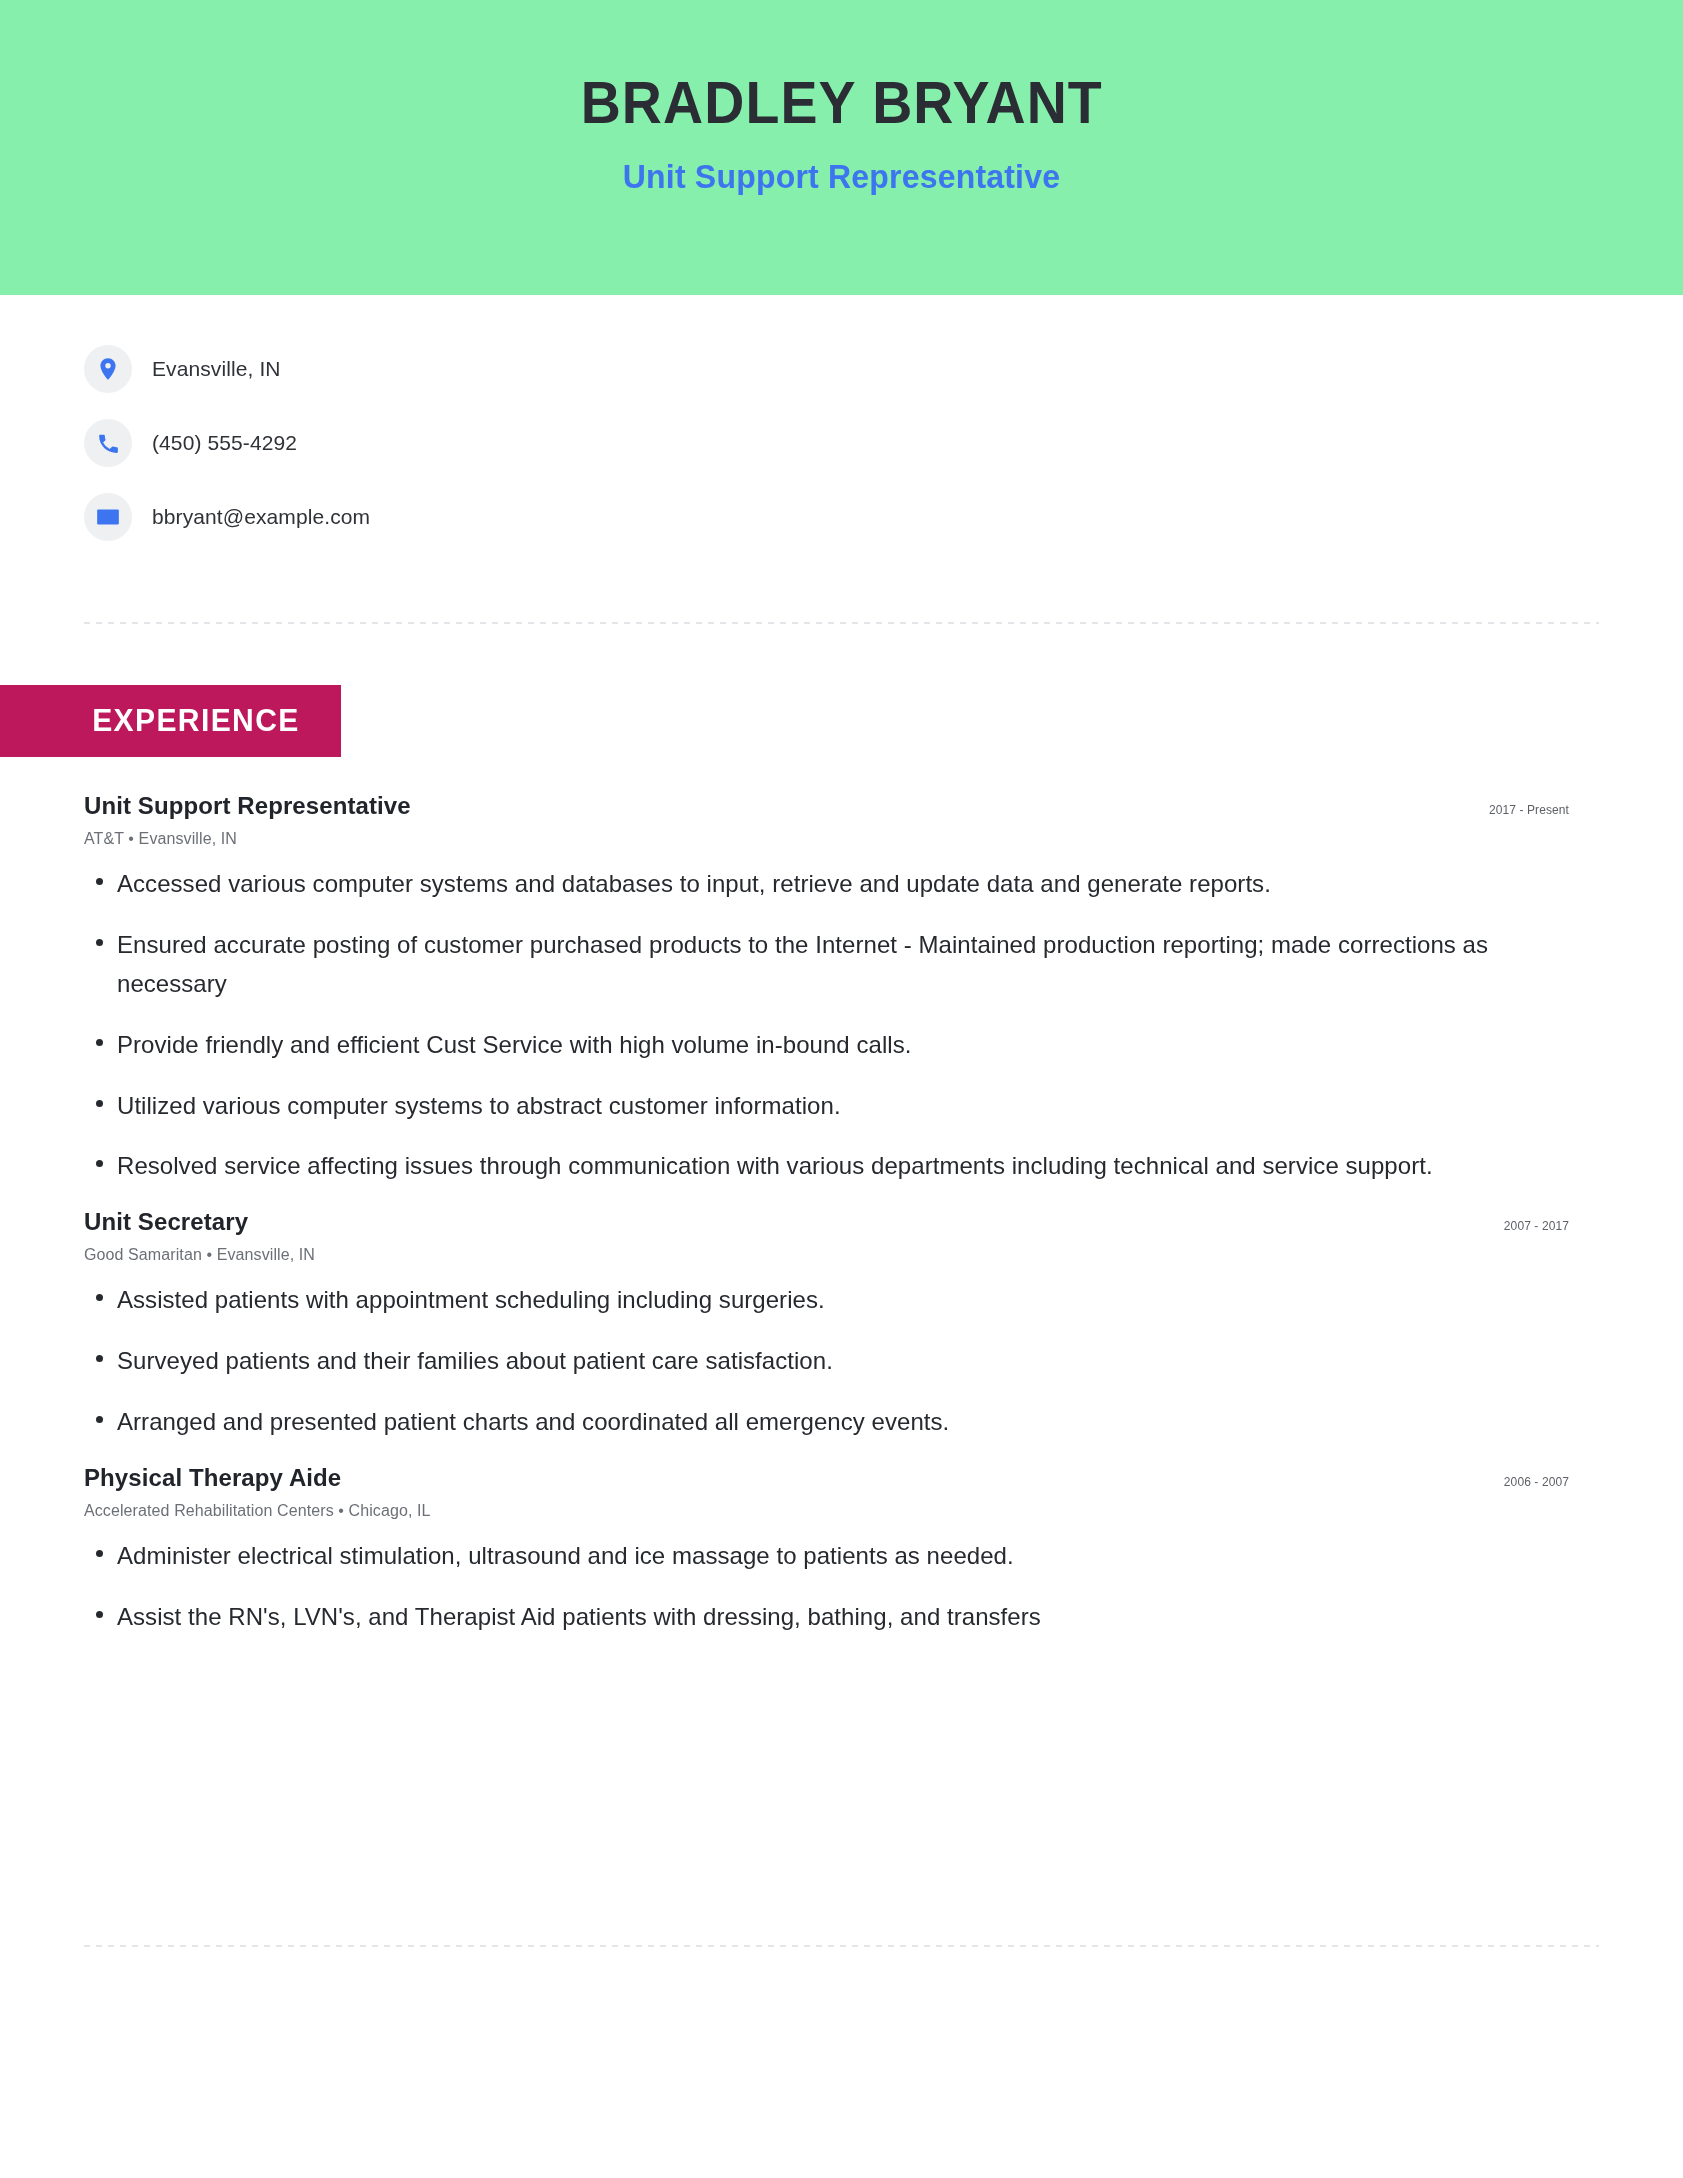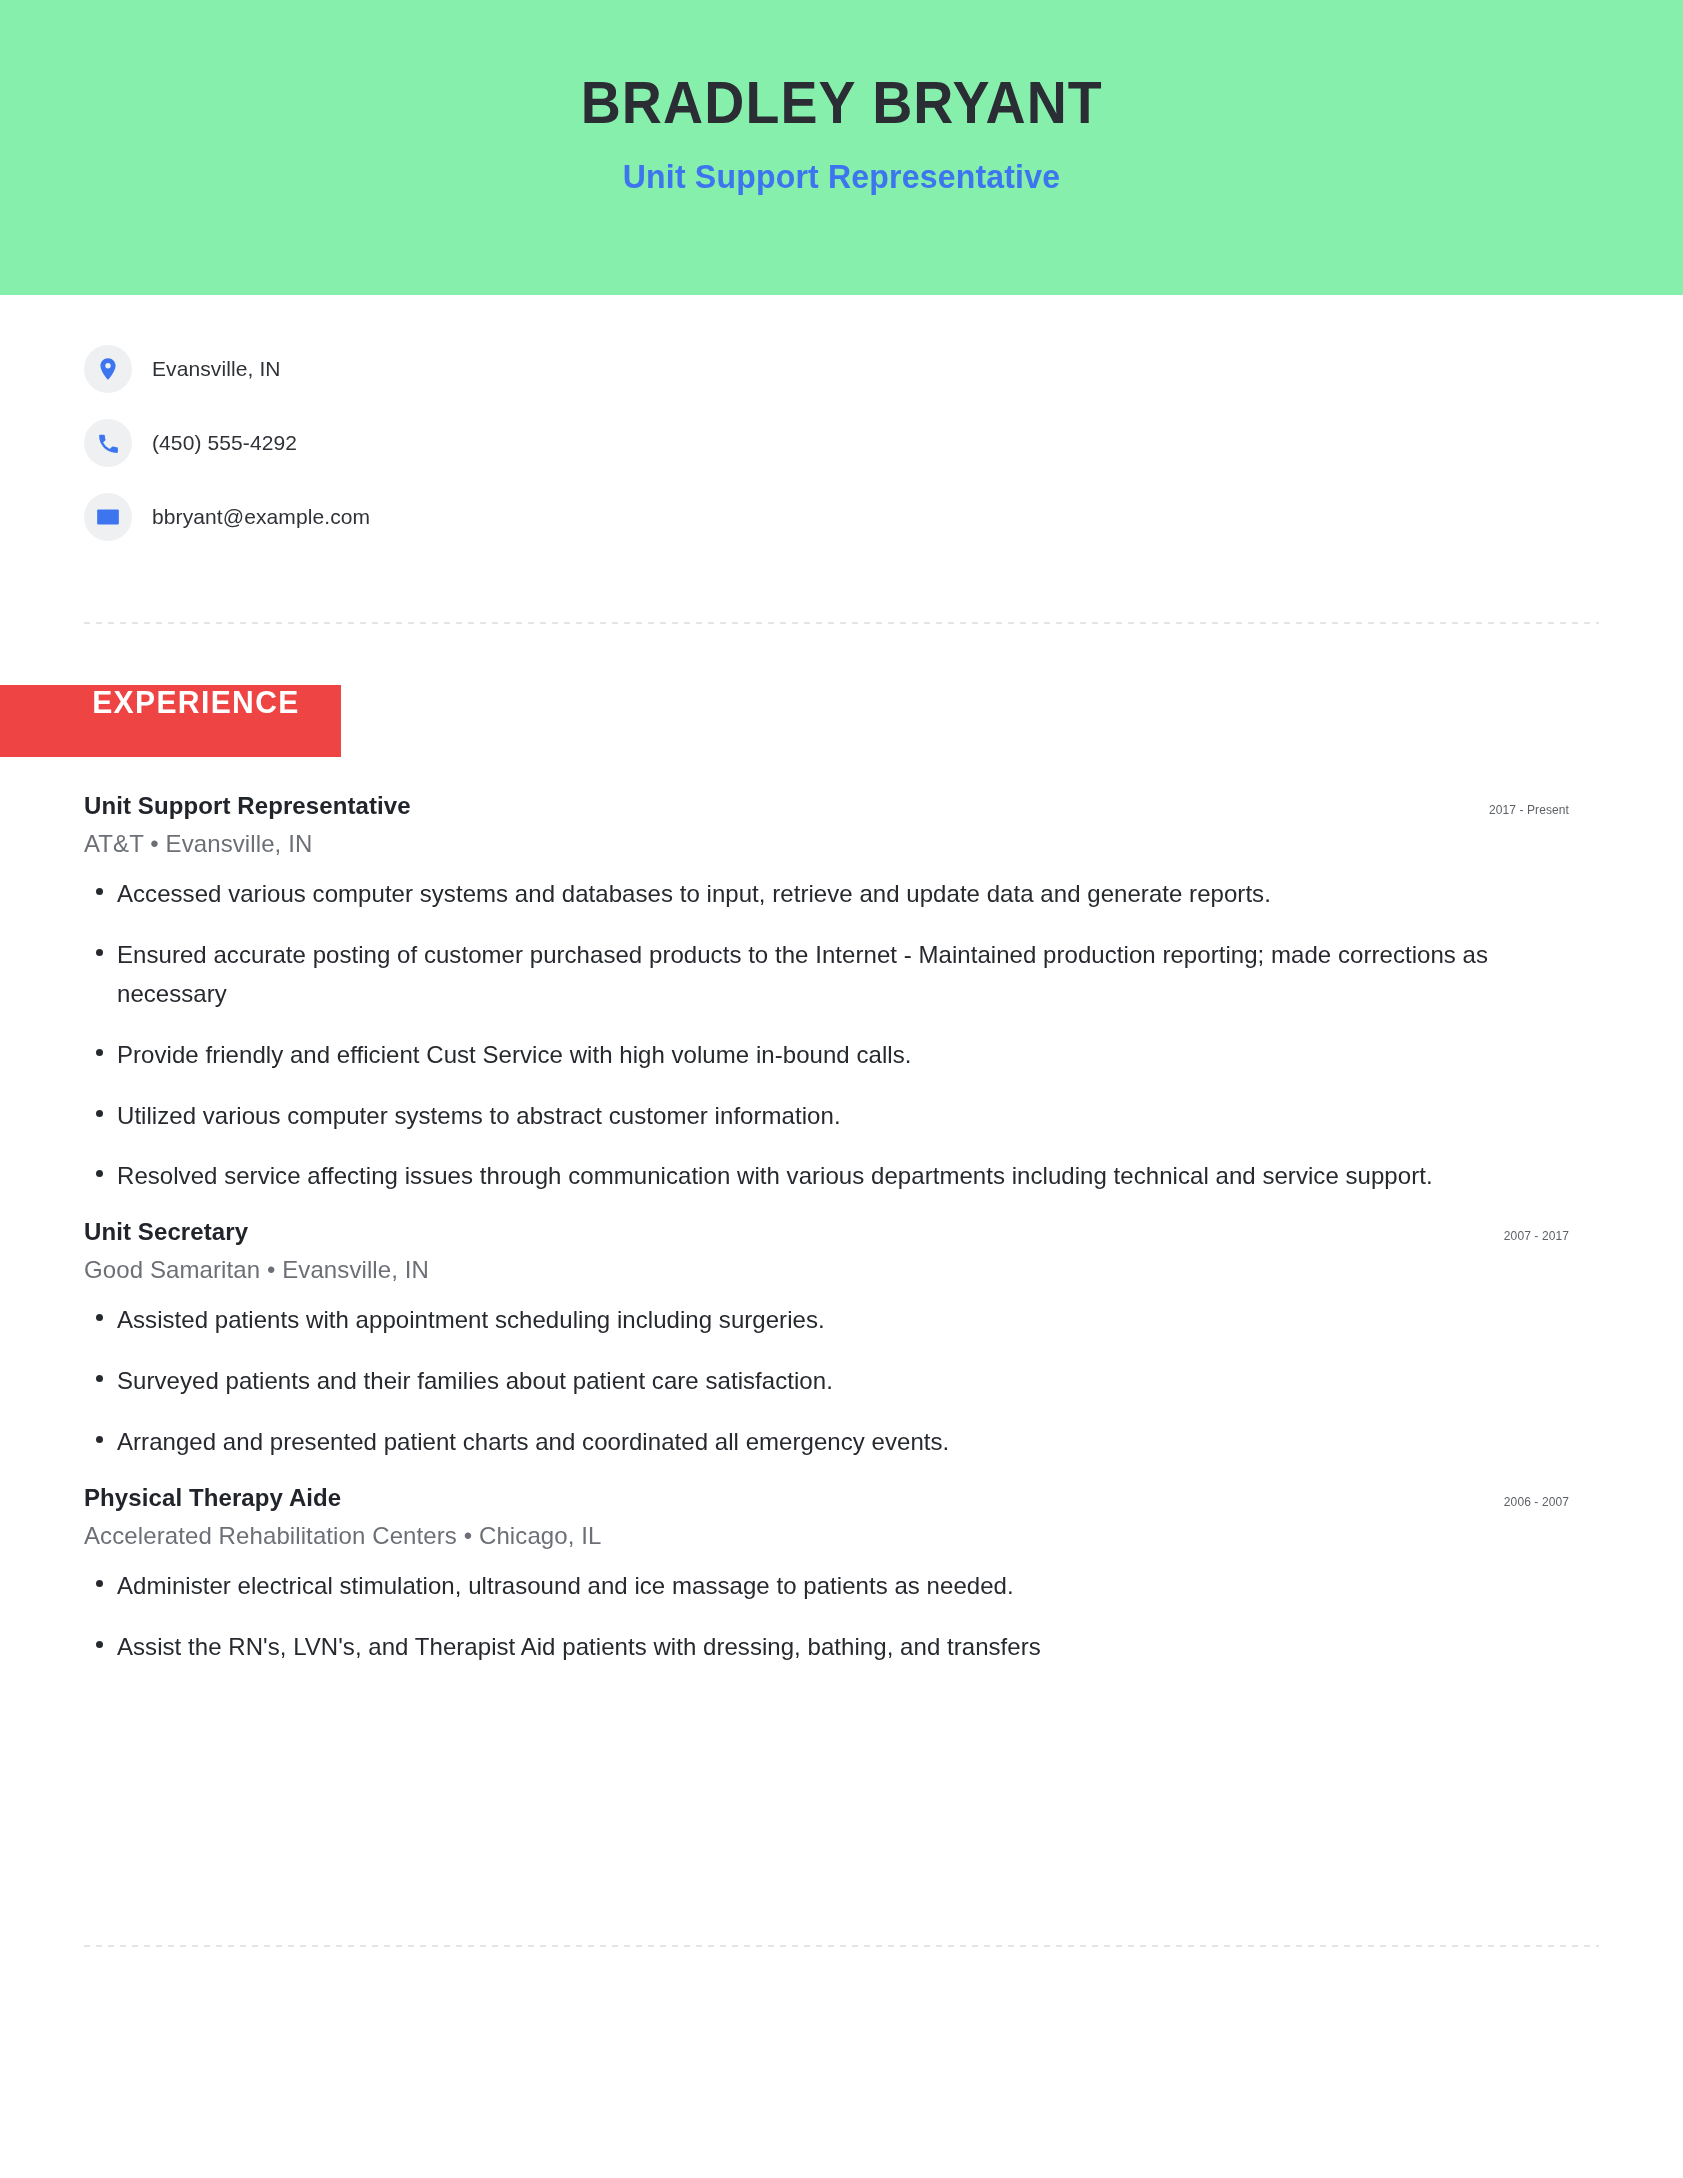--- a/index.html
+++ b/index.html
@@ -95,22 +95,23 @@
   }
   .divider.top { top: 622px; }
   .divider.bottom { top: 1945px; }
 
   
   .section-banner {
     position: absolute;
     top: 685px;
     left: 0;
     height: 72px;
-    background: #ef4444;
-    display: flex;
+    background: #be185d;
+    display: flex;
+    align-items: center;
     padding: 0 38px 0 89px;
   }
   .section-banner-label {
     color: #ffffff;
     font-size: 31px;
     font-weight: 700;
     letter-spacing: 1.4px;
     transform: scaleX(0.97);
   }
 
@@ -135,21 +136,21 @@
     letter-spacing: 0.1px;
   }
   .job-dates {
     font-size: 12px;
     color: #5d6066;
     white-space: nowrap;
     letter-spacing: 0.1px;
   }
   .job-sub {
     margin-top: 10px;
-    font-size: 24px;
+    font-size: 16px;
     color: #6c7076;
     letter-spacing: 0.1px;
   }
   .bullets {
     margin-top: 17px;
     list-style: none;
   }
   .bullets li {
     position: relative;
     padding-left: 33px;

